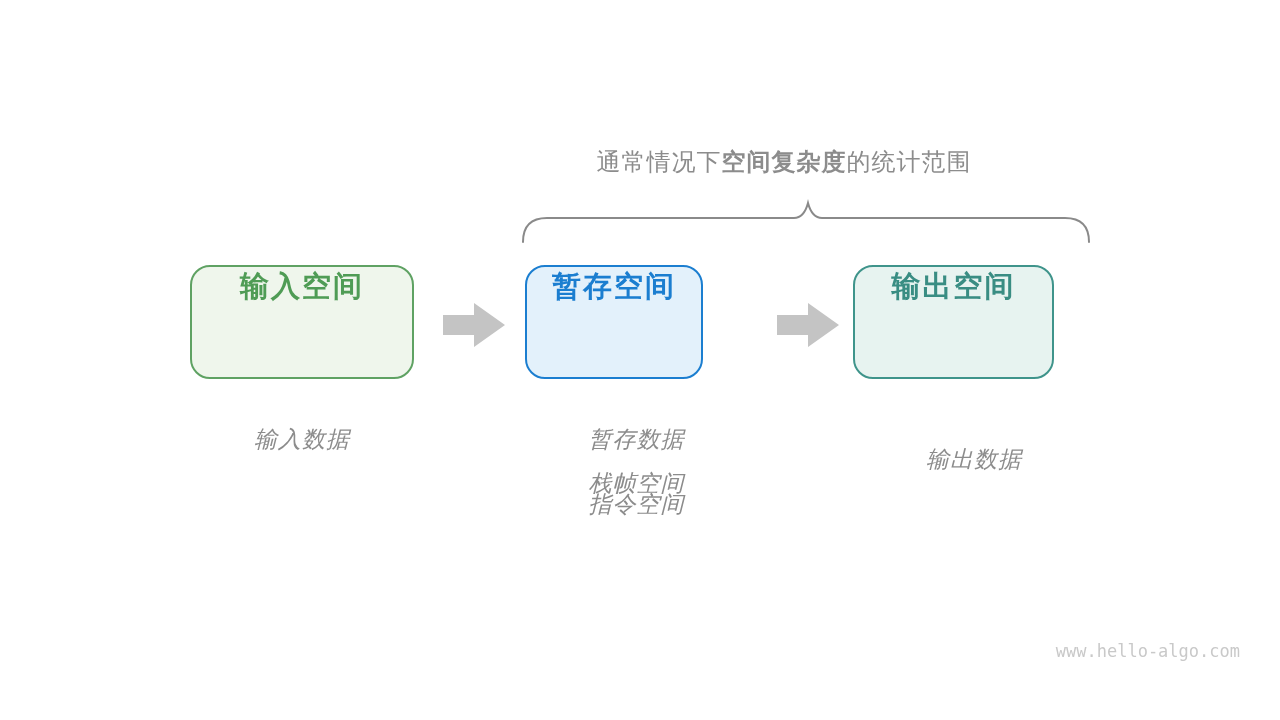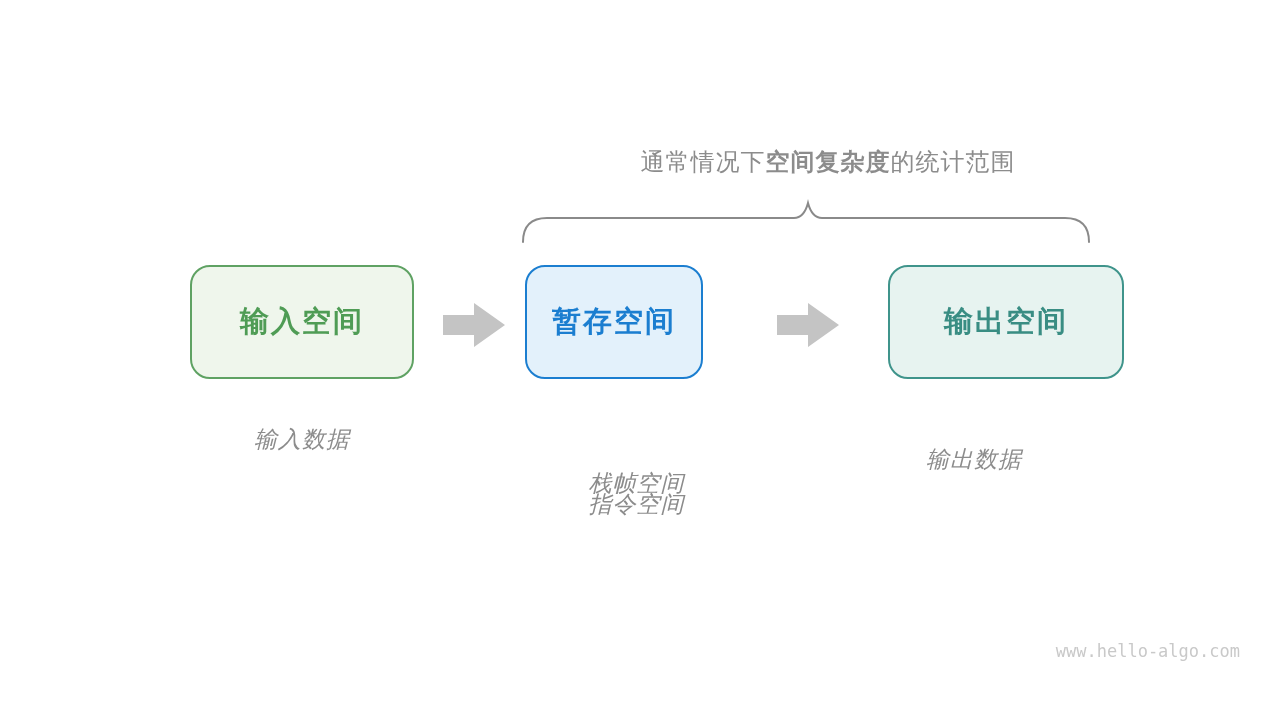--- a/index.html
+++ b/index.html
@@ -10,21 +10,21 @@
   .canvas {
     position: relative;
     width: 1280px;
     height: 720px;
     background: var(--bg, #ffffff);
     font-family: "Liberation Sans", "DejaVu Sans", sans-serif;
     overflow: hidden;
   }
   .title {
     position: absolute;
-    left: 528px;
+    left: 484px;
     top: 146px;
     width: 600px;
     text-align: center;
     font-size: 24px;
     letter-spacing: 1px;
     color: var(--gray-text, #8c8c8c);
     white-space: nowrap;
   }
   .title .bold { font-weight: bold; }
   .brace {
@@ -36,40 +36,39 @@
   }
   .box {
     position: absolute;
     top: 265px;
     height: 114px;
     border-radius: 20px;
     border-style: solid;
     border-width: 2px;
     box-sizing: border-box;
     display: flex;
-    align-items: center;
     justify-content: center;
     font-size: 29px;
     font-weight: bold;
     letter-spacing: 2px;
   }
   .box-input {
     left: 190px; width: 224px;
     border-color: var(--green-border, #5fa263);
     background: var(--green-fill, #eff6ec);
     color: var(--green-text, #4f9c55);
   }
   .box-temp {
     left: 525px; width: 178px;
     border-color: var(--blue-border, #1b7ed0);
     background: var(--blue-fill, #e3f1fb);
     color: var(--blue-text, #1b7ed0);
   }
   .box-output {
-    left: 888px; width: 236px;
+    left: 853px; width: 201px;
     border-color: var(--teal-border, #3f948b);
     background: var(--teal-fill, #e7f3f0);
     color: var(--teal-text, #398d83);
   }
   .arrow {
     position: absolute;
     top: 303px;
     width: 62px;
     height: 44px;
   }
@@ -127,20 +126,21 @@
   <svg class="arrow arrow-2" viewBox="0 0 62 44" aria-hidden="true">
     <polygon points="0,12 31,12 31,0 62,22 31,44 31,32 0,32" fill="#c4c4c4"></polygon>
   </svg>
 
   <div class="box box-output">
     <span>输出空间</span>
   </div>
 
   <div class="note note-col-1 note-row-1">输入数据</div>
 
+  <div class="note note-col-2 note-row-1">暂存数据</div>
   <div class="note note-col-2 note-row-2">栈帧空间</div>
   <div class="note note-col-2 note-row-3">指令空间</div>
 
   <div class="note note-col-3 note-row-1">输出数据</div>
 
   <div class="watermark">www.hello-algo.com</div>
 
 </div>
 
 </body></html>

